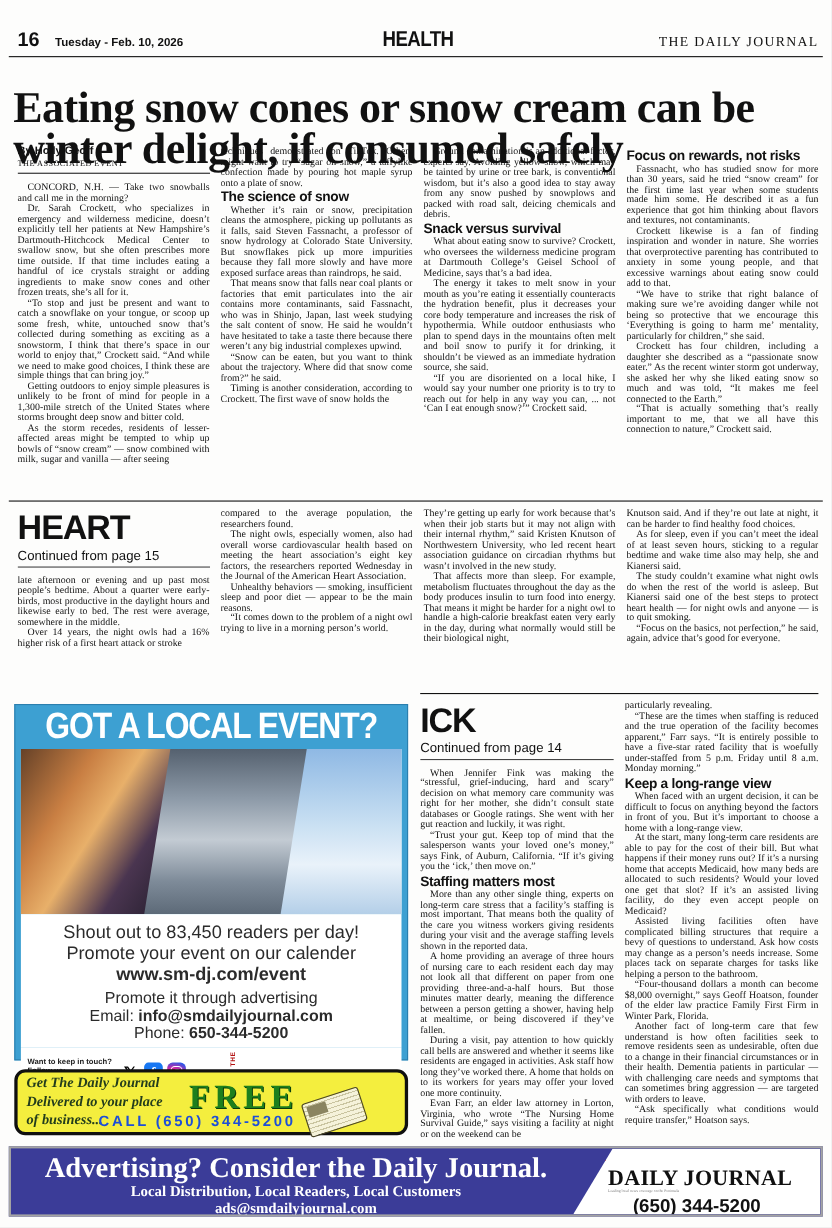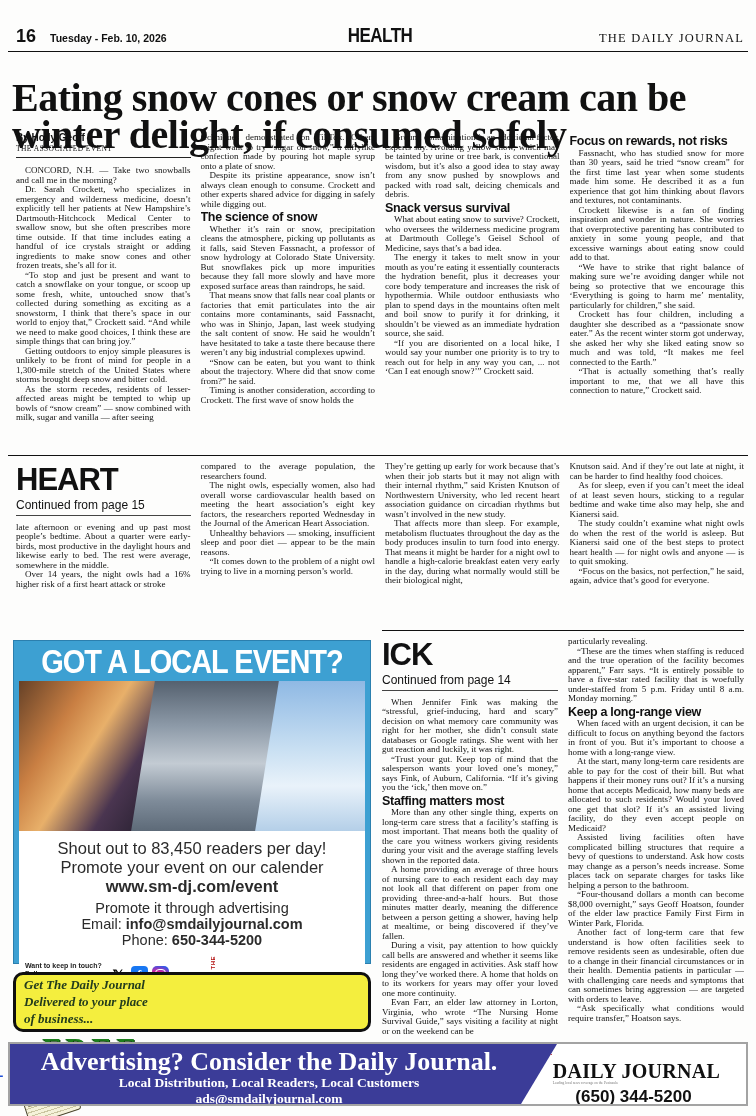--- a/index.html
+++ b/index.html
@@ -71,21 +71,21 @@
   .icon-ig i{position:absolute;left:5.5px;top:5.5px;width:6px;height:6px;border:1.5px solid #fff;border-radius:50%;}
   .dj-logo{display:flex;align-items:flex-start;margin-left:auto;line-height:1;}
   .dj-the{writing-mode:vertical-rl;transform:rotate(180deg);font-size:6px;font-weight:700;color:#b31212;
           letter-spacing:0.5px;margin-top:2px;font-family:"Liberation Sans",sans-serif;}
   .dj-main{display:flex;flex-direction:column;margin-top:20px;}
   .dj-name{font-family:"Liberation Serif",serif;font-weight:700;font-size:17px;letter-spacing:0.3px;color:#101010;}
   .dj-tag{font-size:3.5px;color:#777;margin-top:1px;}
   
   .free-ad{position:absolute;left:13px;top:972px;width:358px;height:60px;background:#f4ee3e;
            border:3px solid #101010;border-radius:10px;box-sizing:border-box;display:flex;
-           align-items:flex-start;padding:2px 8px;gap:6px;flex-direction:column;}
+           align-items:flex-end;padding:2px 8px;gap:6px;}
   .free-left{font-style:italic;font-weight:700;font-size:13px;line-height:1.3;color:#233c1c;
              white-space:nowrap;}
   .free-mid{display:flex;flex-direction:column;align-items:center;margin-left:-66px;margin-top:2px;}
   .free-word{font-weight:700;font-size:31px;letter-spacing:4px;color:#1d7f1d;line-height:0.9;
              text-shadow:1px 1px 0 #0c3c0c;margin-left:84px;}
   .free-call{font-family:"Liberation Sans",sans-serif;font-weight:700;font-size:13.5px;letter-spacing:2.5px;
              color:#1d4ed8;margin-top:1px;}
   .news-icon{width:52px;height:30px;background:repeating-linear-gradient(0deg,#f5f2da 0 3px,#c9c4a0 3px 4px);
              border:1px solid #4a452a;border-radius:3px;transform:rotate(-18deg);position:relative;flex:0 0 auto;}
   .news-icon:after{content:"";position:absolute;left:3px;top:3px;width:18px;height:10px;background:#8a8460;}
@@ -126,21 +126,20 @@
       <div>
           <p>CONCORD, N.H. — Take two snowballs and call me in the morning?</p>
           <p>Dr. Sarah Crockett, who specializes in emergency and wilderness medicine, doesn’t explicitly tell her patients at New Hampshire’s Dartmouth-Hitchcock Medical Center to swallow snow, but she often prescribes more time outside. If that time includes eating a handful of ice crystals straight or adding ingredients to make snow cones and other frozen treats, she’s all for it.</p>
           <p>“To stop and just be present and want to catch a snowflake on your tongue, or scoop up some fresh, white, untouched snow that’s collected during something as exciting as a snowstorm, I think that there’s space in our world to enjoy that,” Crockett said. “And while we need to make good choices, I think these are simple things that can bring joy.”</p>
           <p>Getting outdoors to enjoy simple pleasures is unlikely to be front of mind for people in a 1,300-mile stretch of the United States where storms brought deep snow and bitter cold.</p>
           <p>As the storm recedes, residents of lesser-affected areas might be tempted to whip up bowls of “snow cream” — snow combined with milk, sugar and vanilla — after seeing</p>
         </div>
     </div>
     <div class="col">
         <p class="pc">techniques demonstrated on TikTok. Others might want to try “sugar on snow,” a taffylike confection made by pouring hot maple syrup onto a plate of snow.</p>
-        <p>Despite its pristine appearance, snow isn’t always clean enough to consume. Crockett and other experts shared advice for digging in safely while digging out.</p>
         <h3>The science of snow</h3>
         <p>Whether it’s rain or snow, precipitation cleans the atmosphere, picking up pollutants as it falls, said Steven Fassnacht, a professor of snow hydrology at Colorado State University. But snowflakes pick up more impurities because they fall more slowly and have more exposed surface areas than raindrops, he said.</p>
         <p>That means snow that falls near coal plants or factories that emit particulates into the air contains more contaminants, said Fassnacht, who was in Shinjo, Japan, last week studying the salt content of snow. He said he wouldn’t have hesitated to take a taste there because there weren’t any big industrial complexes upwind.</p>
         <p>“Snow can be eaten, but you want to think about the trajectory. Where did that snow come from?” he said.</p>
         <p>Timing is another consideration, according to Crockett. The first wave of snow holds the</p>
       </div>
     <div class="col">
         <p>Ground contamination is an additional factor, experts say. Avoiding yellow snow, which may be tainted by urine or tree bark, is conventional wisdom, but it’s also a good idea to stay away from any snow pushed by snowplows and packed with road salt, deicing chemicals and debris.</p>
         <h3>Snack versus survival</h3>
         <p>What about eating snow to survive? Crockett, who oversees the wilderness medicine program at Dartmouth College’s Geisel School of Medicine, says that’s a bad idea.</p>

